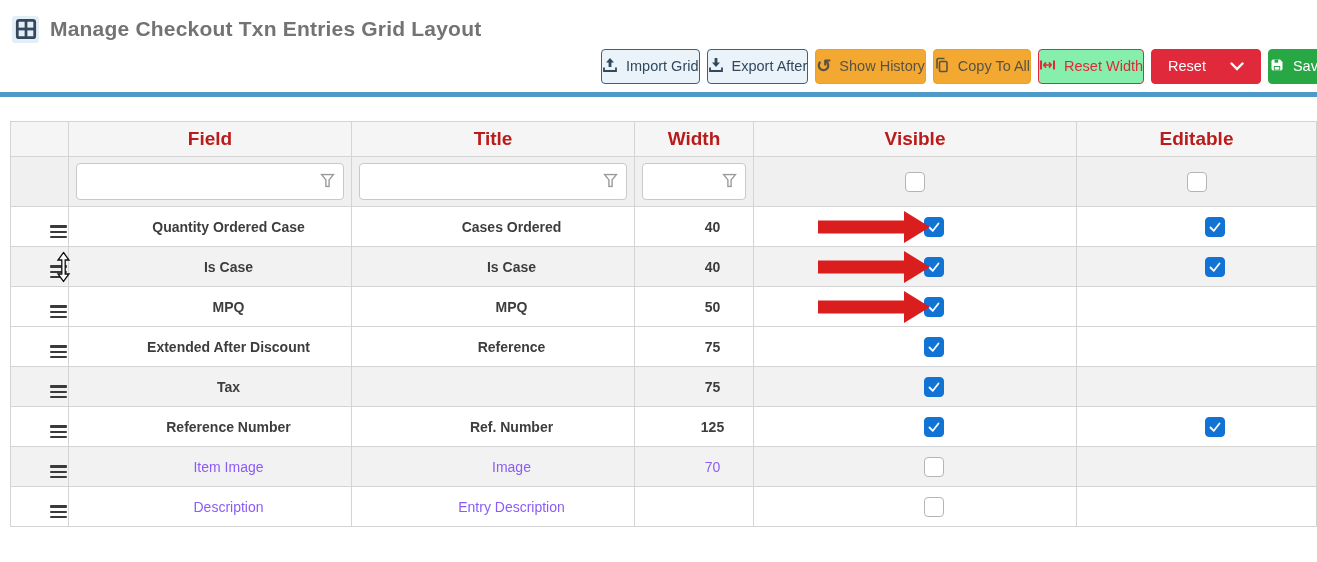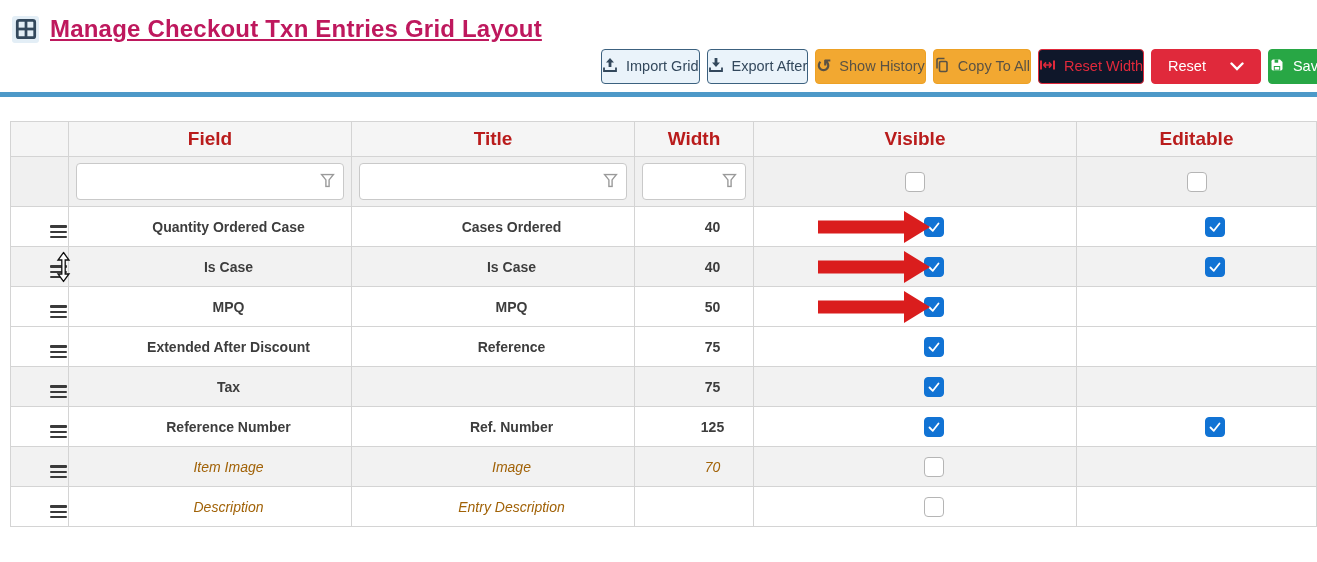--- a/index.html
+++ b/index.html
@@ -3,48 +3,48 @@
 <meta charset="utf-8">
 <style>
   * { box-sizing: border-box; margin: 0; padding: 0; }
   html, body { width: 1317px; height: 562px; overflow: hidden; background: #fff;
     font-family: "Liberation Sans", sans-serif; }
 
   
   .page-header { display: flex; align-items: center; gap: 11px; padding: 13px 0 0 12px; height: 45px; }
   .title-icon { width: 27px; height: 27px; background: #e3eef6; border-radius: 3px;
     display: inline-flex; align-items: center; justify-content: center; }
-  .page-title { font-size: 24px; font-weight: bold; color: #be185d; letter-spacing: .2px; text-decoration: underline; }
+  .page-title { font-size: 21px; font-weight: bold; color: #737373; letter-spacing: .2px; }
 
   
   .toolbar { display: flex; justify-content: flex-end; align-items: center; gap: 7px;
     height: 38px; margin: 2px -10px 0 0; }
   .btn { height: 35px; display: inline-flex; align-items: center; gap: 8px; padding: 0 0;
     font-family: "Liberation Sans", sans-serif; font-size: 14.5px; border-radius: 4px;
     border: 1px solid transparent; cursor: pointer; white-space: nowrap; }
   .btn svg { flex: 0 0 auto; }
   .btn-outline-blue { background: #eaf3fa; border-color: #3c617f; color: #33485c; }
   .btn-amber { background: #f2a831; border-color: #eda125; color: #5a5244; }
-  .btn-outline-red { background: #0f172a; border-color: #e0293b; color: #e0293b; text-align: right; }
+  .btn-outline-red { background: #86efac; border-color: #e0293b; color: #e0293b; text-align: right; }
   .btn-red { background: #e0293b; border-color: #e0293b; color: #fff; padding: 0 16px; text-align: right; }
   .btn-red .chev { margin-left: 16px; }
   .btn-green { background: #28a745; border-color: #28a745; color: #fff; }
   .history-glyph { font-size: 18px; line-height: 1; font-weight: bold; color: #5a5244; }
 
   .divider { height: 5px; background: #4d99c8; margin-top: 7px; }
 
   
   .grid-wrap { margin: 24px 0 0 10px; }
   table { border-collapse: collapse; table-layout: fixed; width: 1307px; font-size: 14px; }
   th, td { border: 1px solid #d4d4d4; text-align: center; vertical-align: middle; padding: 0; }
   thead th.col-head { height: 35px; background: #f5f5f5; font-size: 19px; font-weight: bold; color: #b91c1c; }
   tr.filter-row td { height: 50px; background: #f0f0f0; }
   tbody tr.data-row td { height: 40px; font-weight: bold; color: #3d3d3d; background: #fff; padding-left: 37px; }
   tbody tr.data-row.shaded td { background: #f2f2f2; }
-  tbody tr.data-row.muted td { font-weight: normal; color: #a16207; font-style: italic; }
+  tbody tr.data-row.muted td { font-weight: normal; color: #8b5cf6; }
 
   
   .filter-box { position: relative; height: 37px; margin: 0 7px; background: #fff;
     border: 1px solid #c9c9c9; border-radius: 4px; }
   .filter-box input { width: 100%; height: 100%; border: none; outline: none; background: transparent;
     padding: 0 30px 0 9px; font-size: 14px; font-family: "Liberation Sans", sans-serif; }
   .funnel { position: absolute; right: 8px; top: 50%; transform: translateY(-50%); cursor: pointer; }
 
   
   .cb { width: 20px; height: 20px; border-radius: 4px; display: inline-flex;

